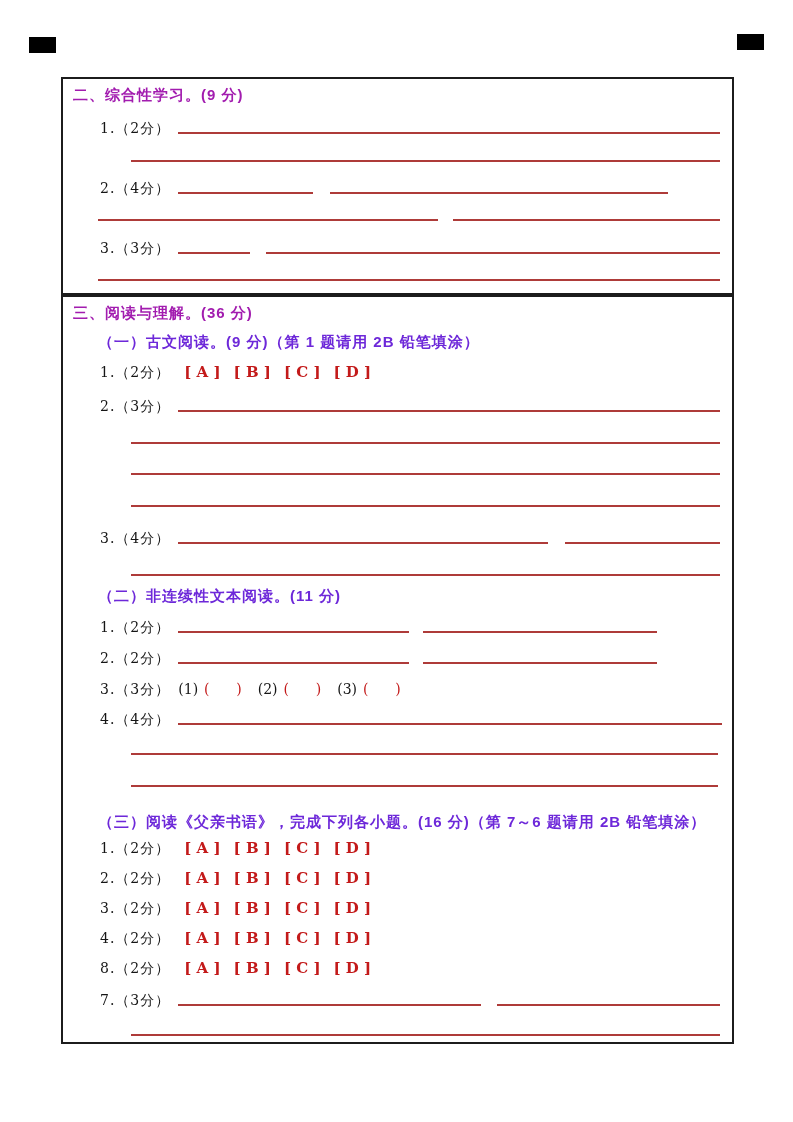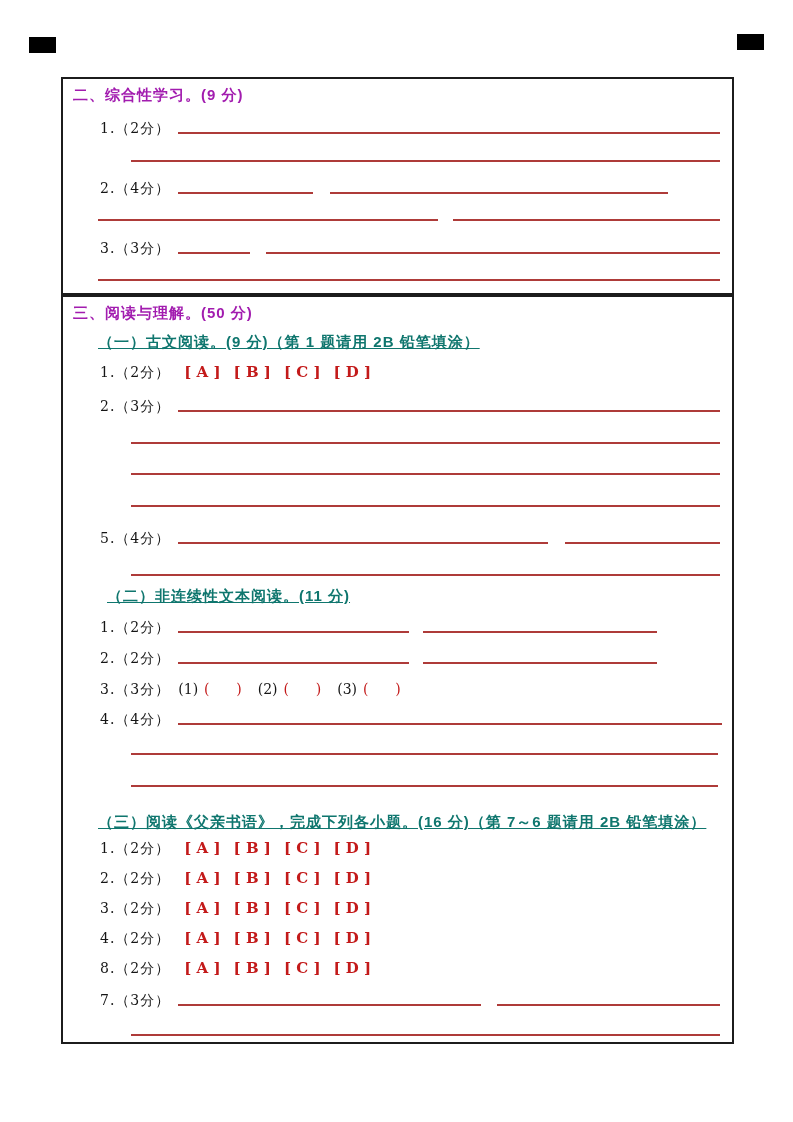--- a/index.html
+++ b/index.html
@@ -13,21 +13,21 @@
   .reg-mark{position:absolute;background:#000;width:27px;height:16px;}
   .reg-left{left:29px;top:37px;}
   .reg-right{left:737px;top:34px;}
   .artifact{position:absolute;left:533px;top:80px;width:2px;height:5px;background:#999;}
   .box{position:absolute;left:61px;width:673px;border:2px solid var(--border);background:#fff;box-sizing:border-box;}
   .box1{top:77px;height:218px;}
   .box2{top:295px;height:749px;}
   .sec-title{position:absolute;margin:0;font:bold 15px "Liberation Sans","DejaVu Sans",sans-serif;
              color:#a21caf;white-space:nowrap;letter-spacing:1px;}
   .sub-title{position:absolute;font:bold 15px "Liberation Sans","DejaVu Sans",sans-serif;
-             color:#0f766e;white-space:nowrap;letter-spacing:1px;text-decoration:underline;}
+             color:#6d28d9;white-space:nowrap;letter-spacing:1px;}
   .row{position:absolute;white-space:nowrap;}
   .q-label{font:14px "DejaVu Serif","Liberation Serif",serif;color:#151515;letter-spacing:1px;}
   .ans-line{position:absolute;height:0;border-bottom:2px solid var(--line);}
   .choices{margin-left:14px;}
   .choice{font:bold 15px "DejaVu Serif","Liberation Serif",serif;color:var(--red);margin-right:13px;}
   .choice::before{content:"[ ";}
   .choice::after{content:" ]";}
   .pnum{font:14px "DejaVu Serif","Liberation Serif",serif;color:#151515;margin-left:16px;}
   .pnum.first{margin-left:8px;}
   .paren{font:14px "DejaVu Serif","Liberation Serif",serif;color:var(--red);white-space:pre;margin-left:6px;}
@@ -60,44 +60,44 @@
 
     <div class="row" style="left:37px;top:160px">
       <span class="q-label">3.（3分）</span>
     </div>
     <div class="ans-line" style="left:115px;top:173px;width:72px"></div>
     <div class="ans-line" style="left:203px;top:173px;width:454px"></div>
     <div class="ans-line" style="left:35px;top:200px;width:622px"></div>
   </section>
 
   <section class="box box2">
-    <h2 class="sec-title" style="left:10px;top:7px">三、阅读与理解。(50 分)</h2>
+    <h2 class="sec-title" style="left:10px;top:7px">三、阅读与理解。(36 分)</h2>
 
     <div class="sub-title" style="left:35px;top:36px">（一）古文阅读。(9 分)（第 1 题请用 2B 铅笔填涂）</div>
 
     <div class="row" style="left:37px;top:66px">
       <span class="q-label">1.（2分）</span><span class="choices"><span class="choice">A</span><span class="choice">B</span><span class="choice">C</span><span class="choice">D</span></span>
     </div>
 
     <div class="row" style="left:37px;top:100px">
       <span class="q-label">2.（3分）</span>
     </div>
     <div class="ans-line" style="left:115px;top:113px;width:542px"></div>
     <div class="ans-line" style="left:68px;top:145px;width:589px"></div>
     <div class="ans-line" style="left:68px;top:176px;width:589px"></div>
     <div class="ans-line" style="left:68px;top:208px;width:589px"></div>
 
     <div class="row" style="left:37px;top:232px">
-      <span class="q-label">5.（4分）</span>
+      <span class="q-label">3.（4分）</span>
     </div>
     <div class="ans-line" style="left:115px;top:245px;width:370px"></div>
     <div class="ans-line" style="left:502px;top:245px;width:155px"></div>
     <div class="ans-line" style="left:68px;top:277px;width:589px"></div>
 
-    <div class="sub-title" style="left:44px;top:290px">（二）非连续性文本阅读。(11 分)</div>
+    <div class="sub-title" style="left:35px;top:290px">（二）非连续性文本阅读。(11 分)</div>
 
     <div class="row" style="left:37px;top:321px">
       <span class="q-label">1.（2分）</span>
     </div>
     <div class="ans-line" style="left:115px;top:334px;width:231px"></div>
     <div class="ans-line" style="left:360px;top:334px;width:234px"></div>
 
     <div class="row" style="left:37px;top:352px">
       <span class="q-label">2.（2分）</span>
     </div>

